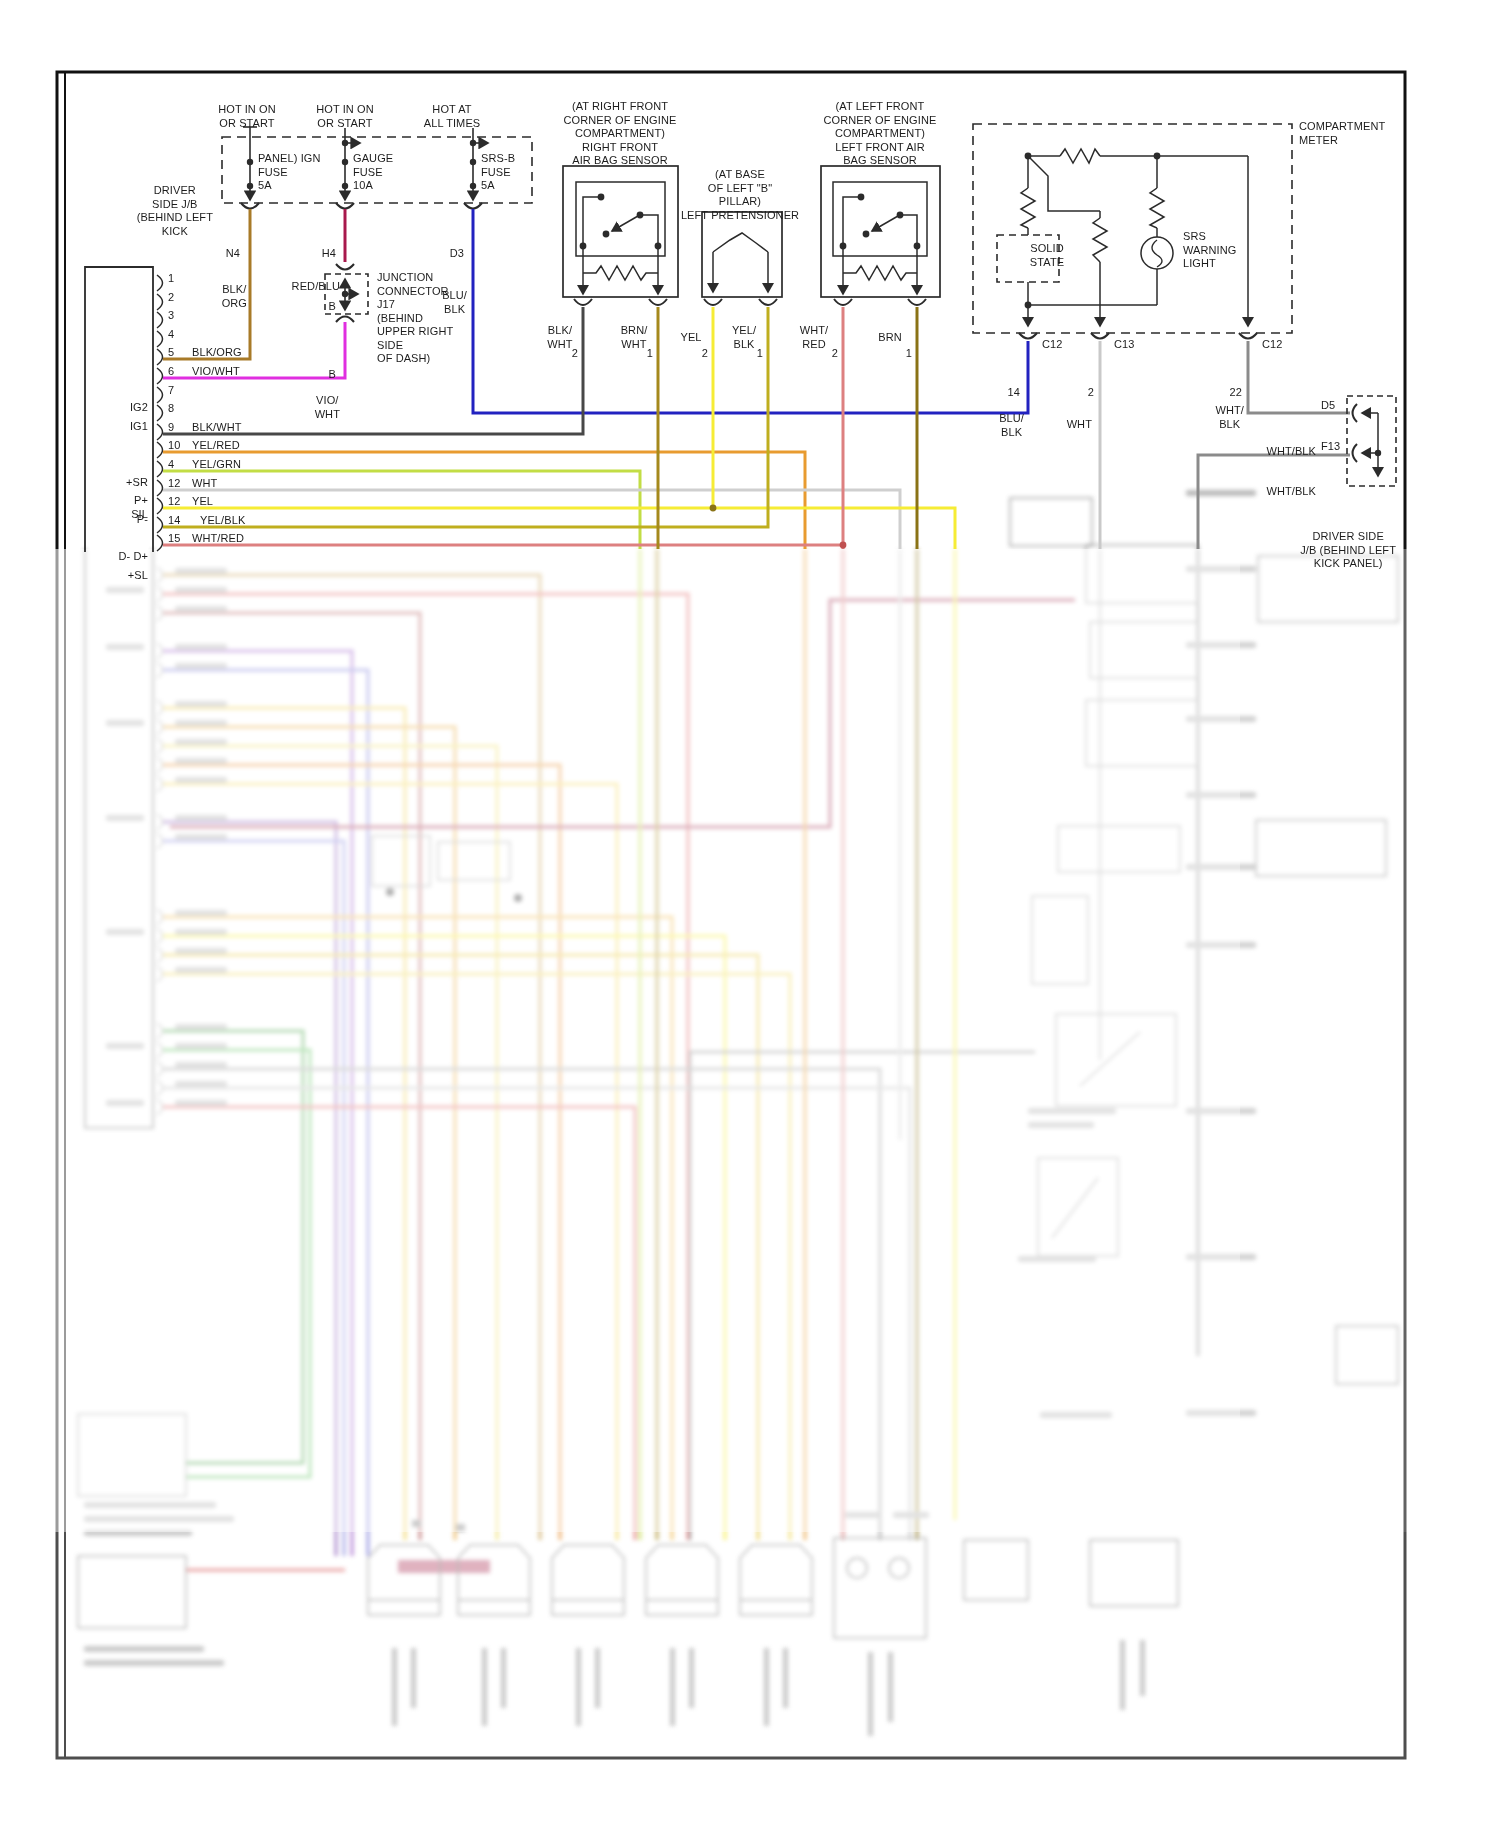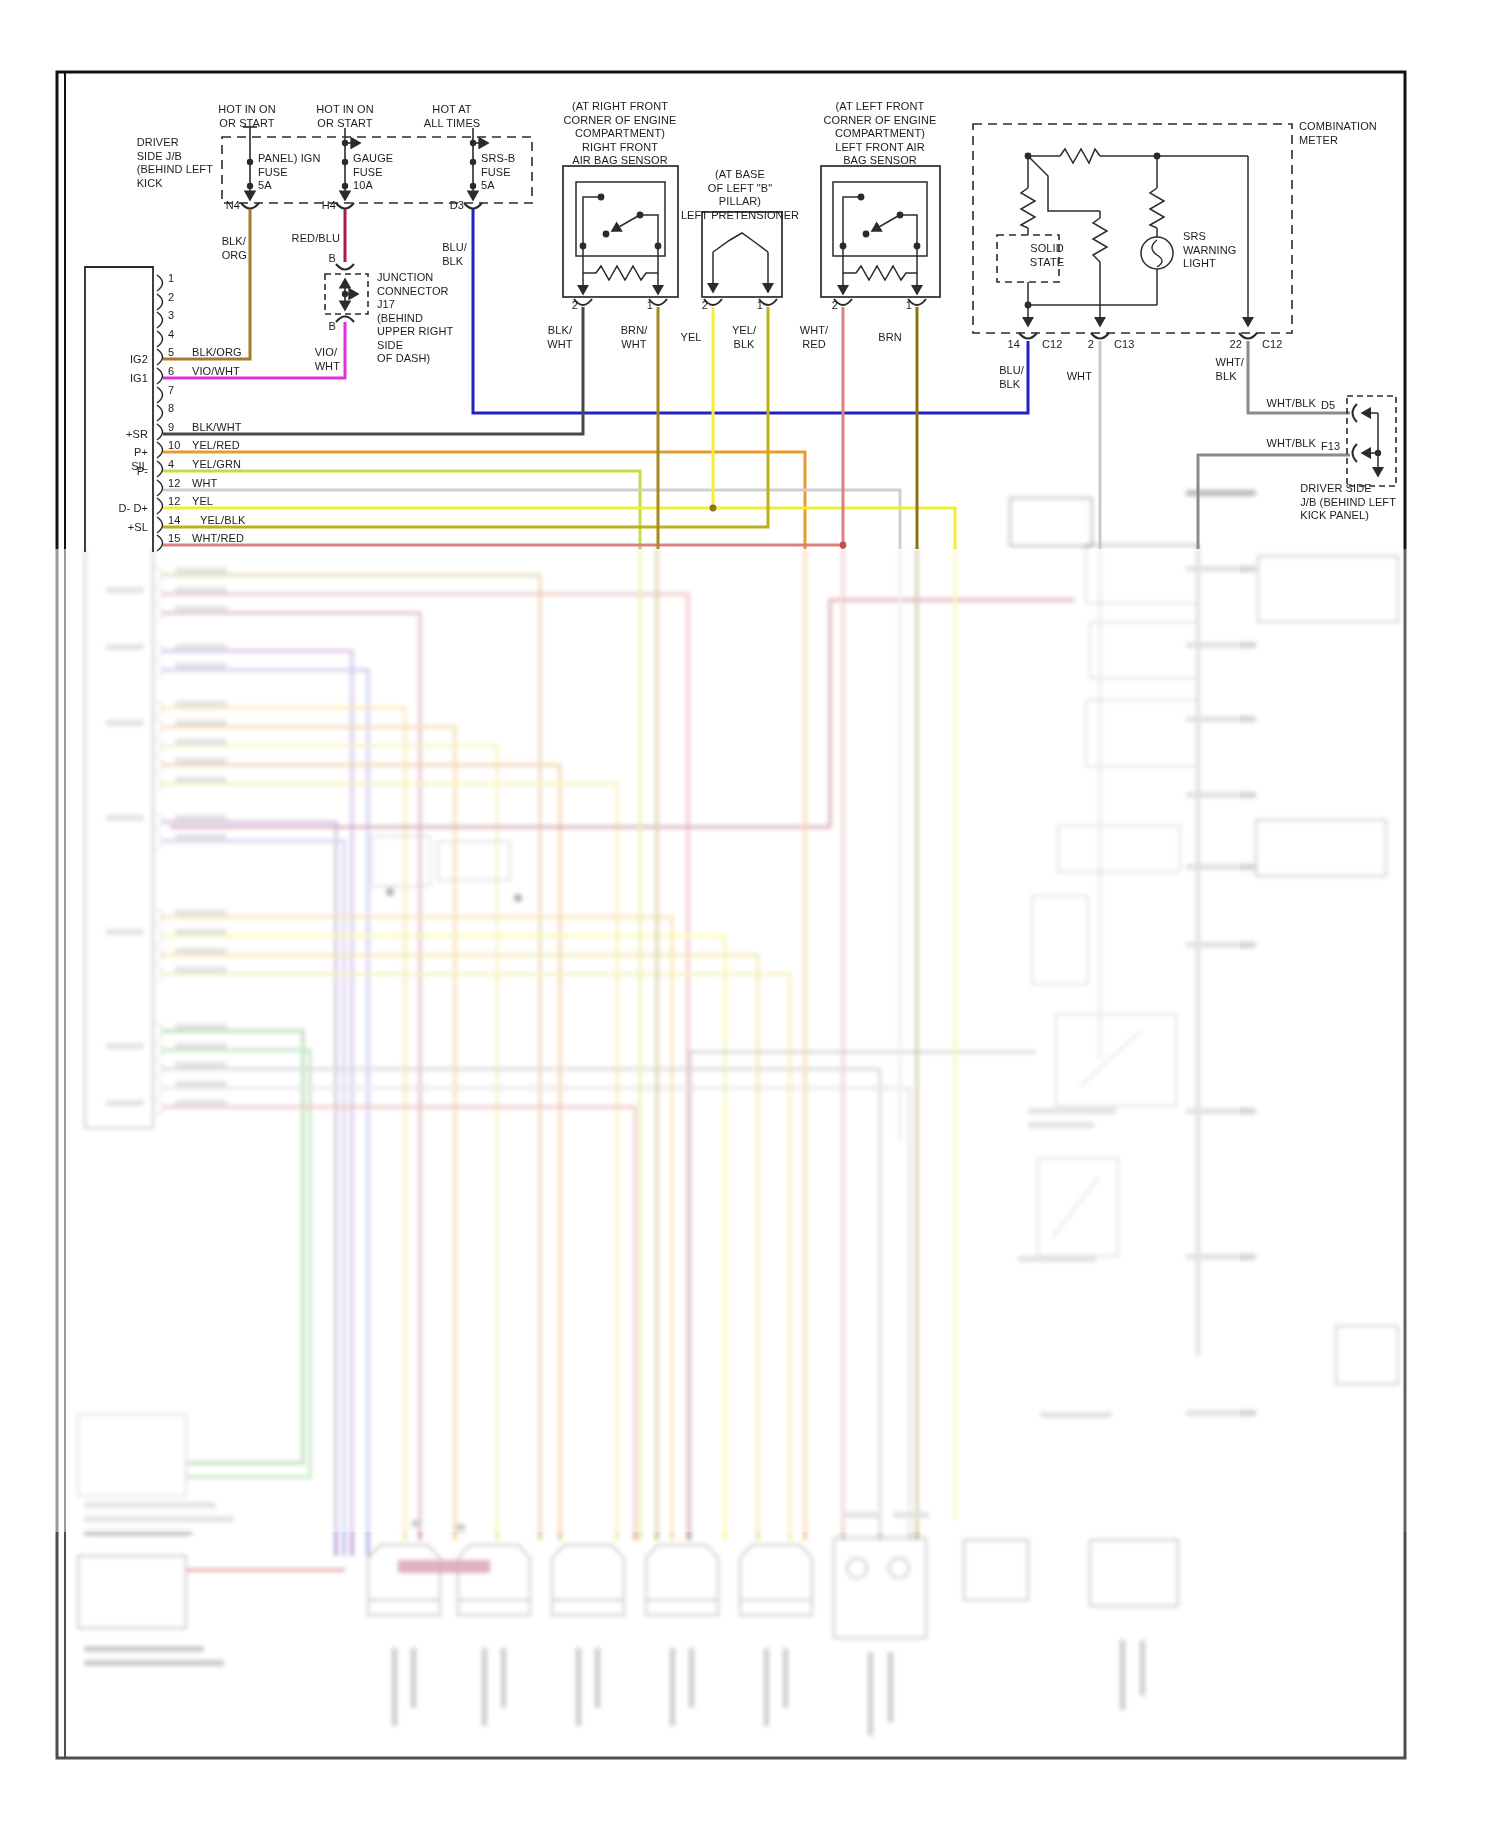--- a/index.html
+++ b/index.html
@@ -2,21 +2,21 @@
 <html><head>
 <meta charset="utf-8">
 <style>
   html,body{margin:0;padding:0;background:#fff;}
   #stage{position:relative;width:1500px;height:1828px;background:#fff;overflow:hidden;
          font-family:"Liberation Sans",sans-serif;}
   #stage svg{position:absolute;left:0;top:0;}
   .lbl{position:absolute;font:11px/13.5px "Liberation Sans",sans-serif;color:#1c1c1c;
        white-space:pre-line;letter-spacing:.1px;}
   .c{text-align:center;transform:translateX(-50%);}
-  .r{text-align:left;transform:translateX(-100%);}
+  .r{text-align:center;transform:translateX(-100%);margin-top:48px;}
   #blur-wrap{position:absolute;left:0;top:0;width:1500px;height:1828px;filter:blur(2.3px);opacity:.9;}
   .veil{position:absolute;}
   #veil-main{left:50px;top:549px;width:1190px;height:983px;background:rgba(255,255,255,.58);}
   #veil-right{left:1240px;top:549px;width:167px;height:983px;background:rgba(255,255,255,.34);}
   #veil-bottom{left:50px;top:1532px;width:1357px;height:240px;background:rgba(255,255,255,.26);}
 </style>
 </head>
 <body>
 
 <div id="stage">
@@ -484,21 +484,21 @@
 WHT</div>
     <div class="lbl c" style="left:634px;top:324px">BRN/
 WHT</div>
     <div class="lbl c" style="left:691px;top:331px">YEL</div>
     <div class="lbl c" style="left:744px;top:324px">YEL/
 BLK</div>
     <div class="lbl c" style="left:814px;top:324px">WHT/
 RED</div>
     <div class="lbl c" style="left:890px;top:331px">BRN</div>
 
-    <div class="lbl" style="left:1299px;top:120px">COMBINATION
+    <div class="lbl" style="left:1299px;top:120px">COMPARTMENT
 METER</div>
     <div class="lbl c" style="left:1047px;top:242px">SOLID
 STATE</div>
     <div class="lbl" style="left:1183px;top:230px">SRS
 WARNING
 LIGHT</div>
     <div class="lbl r" style="left:1020px;top:338px">14</div>
     <div class="lbl" style="left:1042px;top:338px">C12</div>
     <div class="lbl r" style="left:1094px;top:338px">2</div>
     <div class="lbl" style="left:1114px;top:338px">C13</div>

